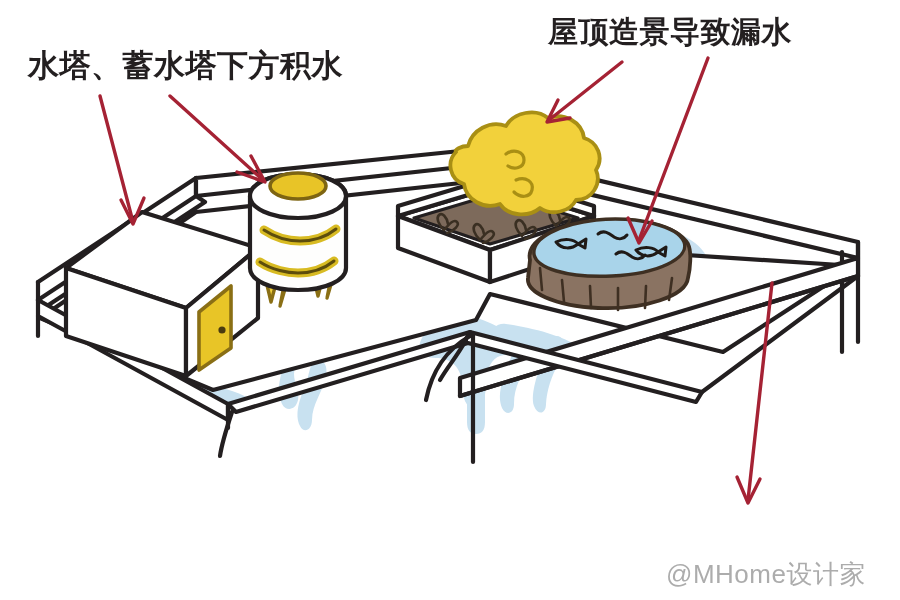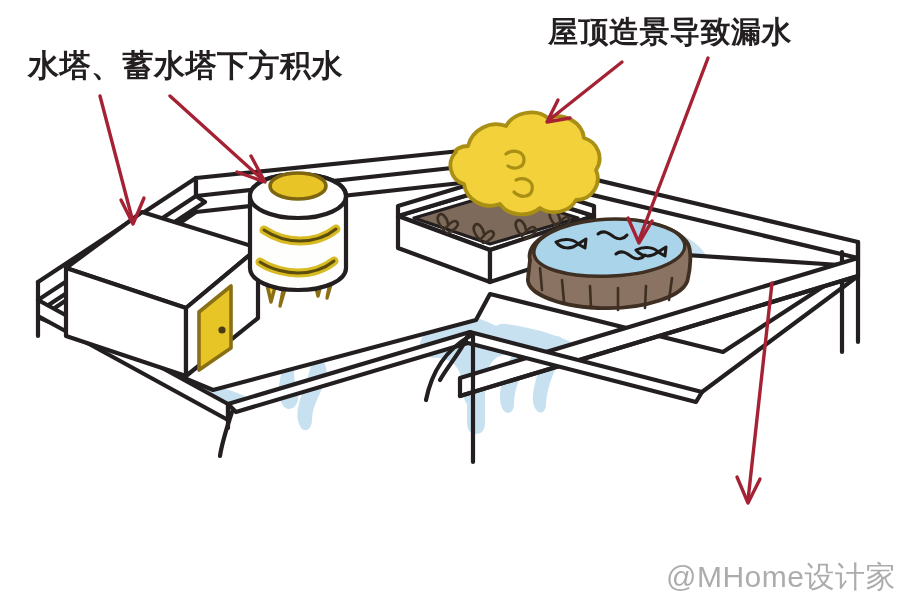--- a/index.html
+++ b/index.html
@@ -44,21 +44,21 @@
   }
   #anno-parapet {
     left: 553px;
     top: 503px;
     font-size: 30px;
   }
   #watermark {
     position: absolute;
     left: 666px;
     top: 557px;
-    font-size: 30px;
+    font-size: 26px;
     color: #7a7a7a;
     opacity: 0.62;
     white-space: pre;
     font-weight: 400;
     letter-spacing: 0.5px;
   }
 </style>
 </head>
 <body>
 

